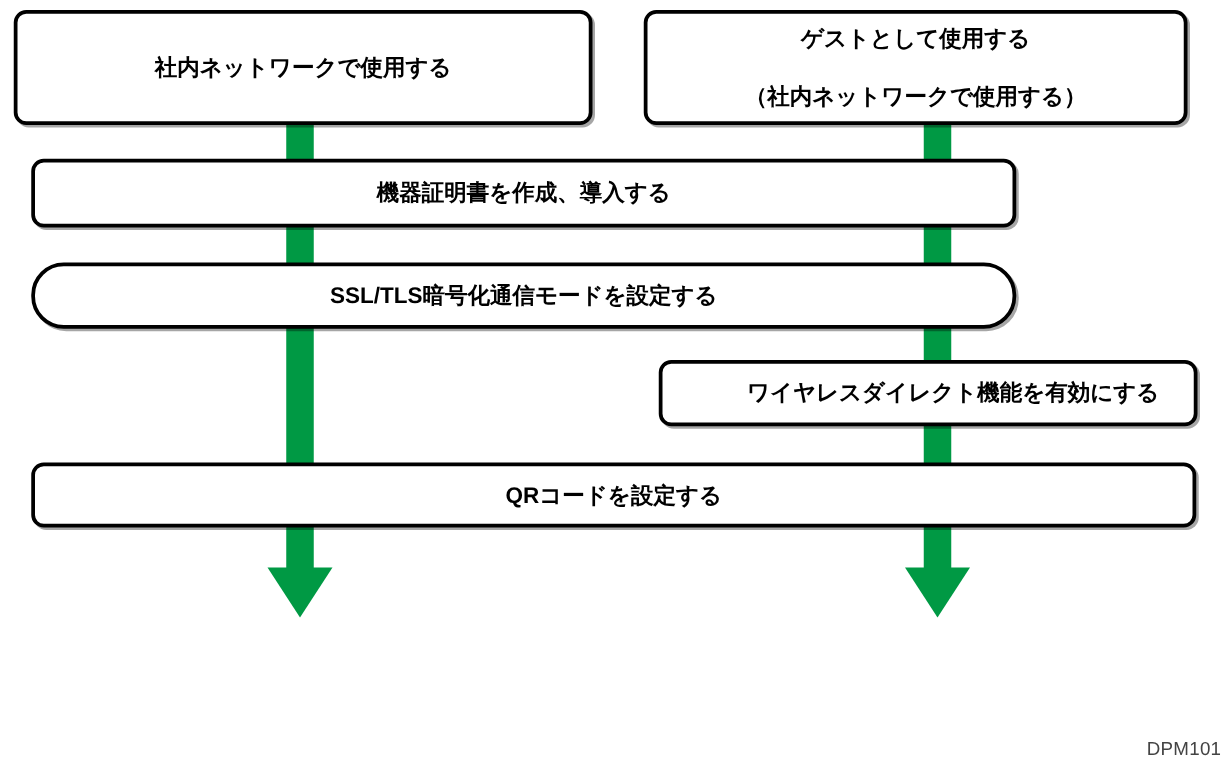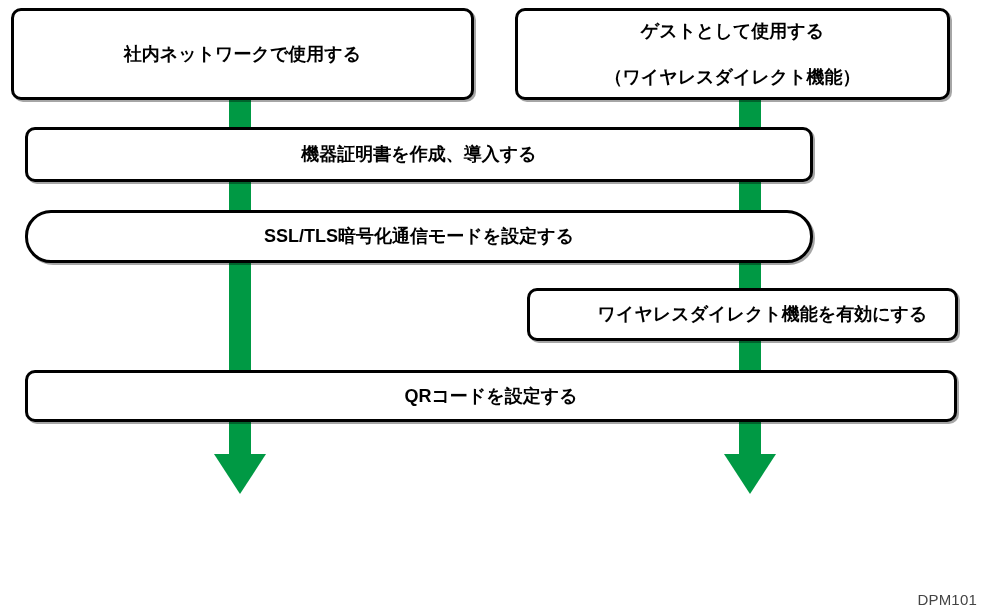--- a/index.html
+++ b/index.html
@@ -38,21 +38,21 @@
 
   <div class="arrowhead" style="left:214px; top:454px;"></div>
   <div class="arrowhead" style="left:724px; top:454px;"></div>
 
   <div class="fbox" style="left:11px; top:8px; width:463px; height:92px;font-family:Liberation Serif, serif;">
     <span>社内ネットワークで使用する</span>
   </div>
 
   <div class="fbox" style="left:515px; top:8px; width:435px; height:92px;gap:22px;">
     <span>ゲストとして使用する</span>
-    <span>（ワイヤレスダイレクト機能）</span>
+    <span>（社内ネットワークで使用する）</span>
   </div>
 
   <div class="fbox" style="left:25px; top:127px; width:788px; height:55px;">
     <span>機器証明書を作成、導入する</span>
   </div>
 
   <div class="fbox" style="left:25px; top:210px; width:788px; height:53px;border-radius:26px;">
     <span>SSL/TLS暗号化通信モードを設定する</span>
   </div>
 

